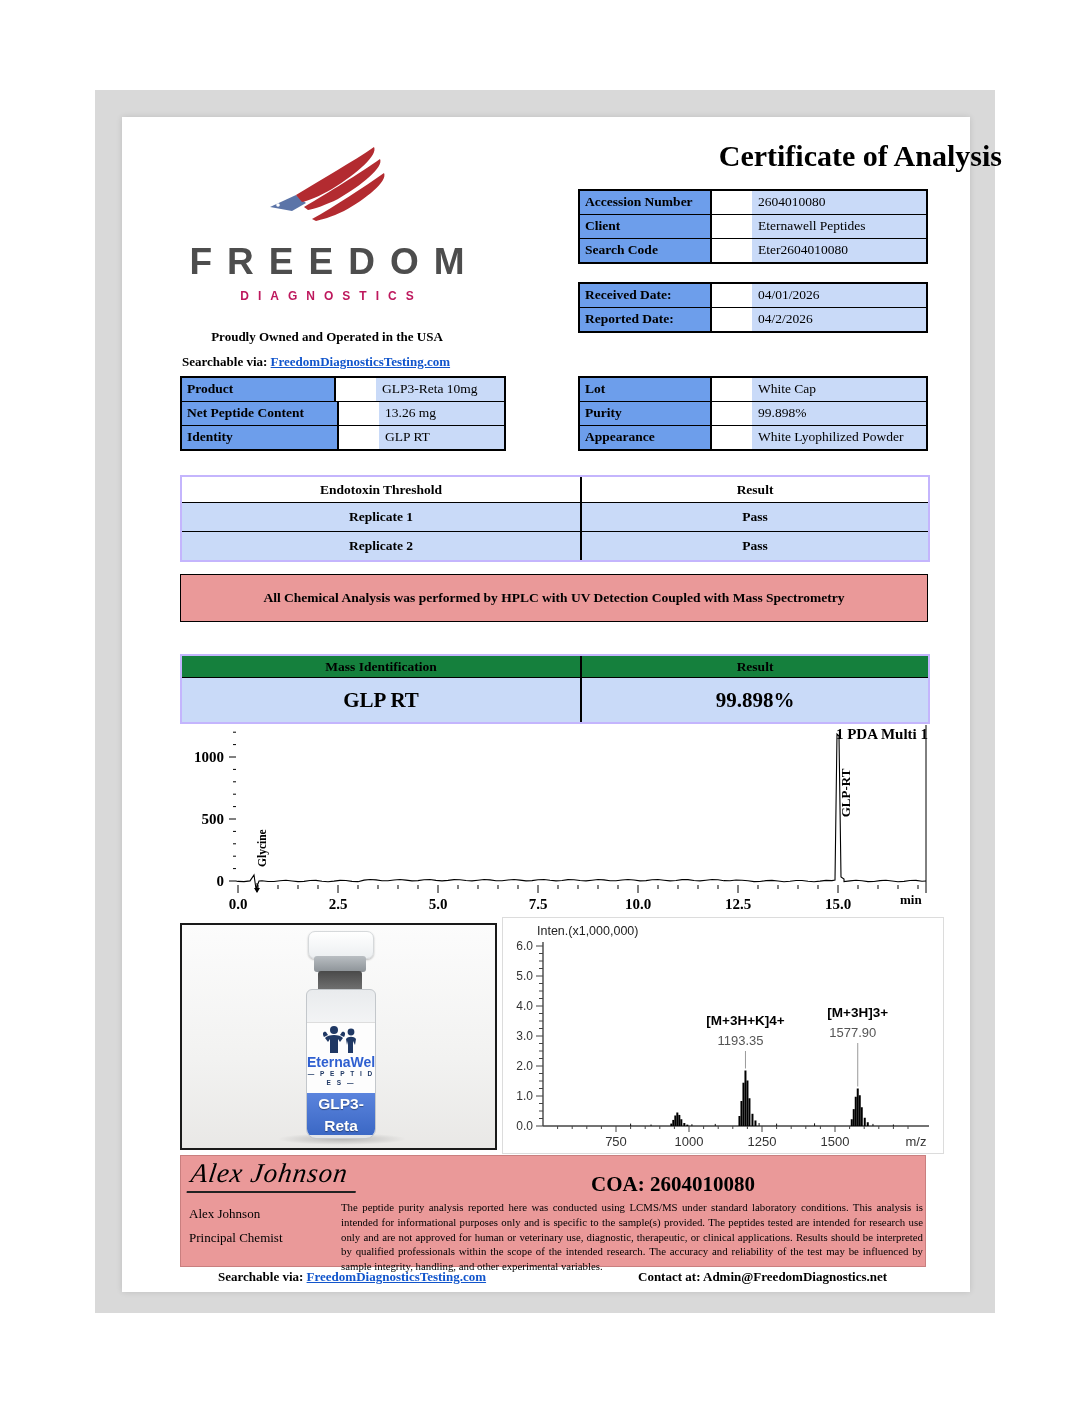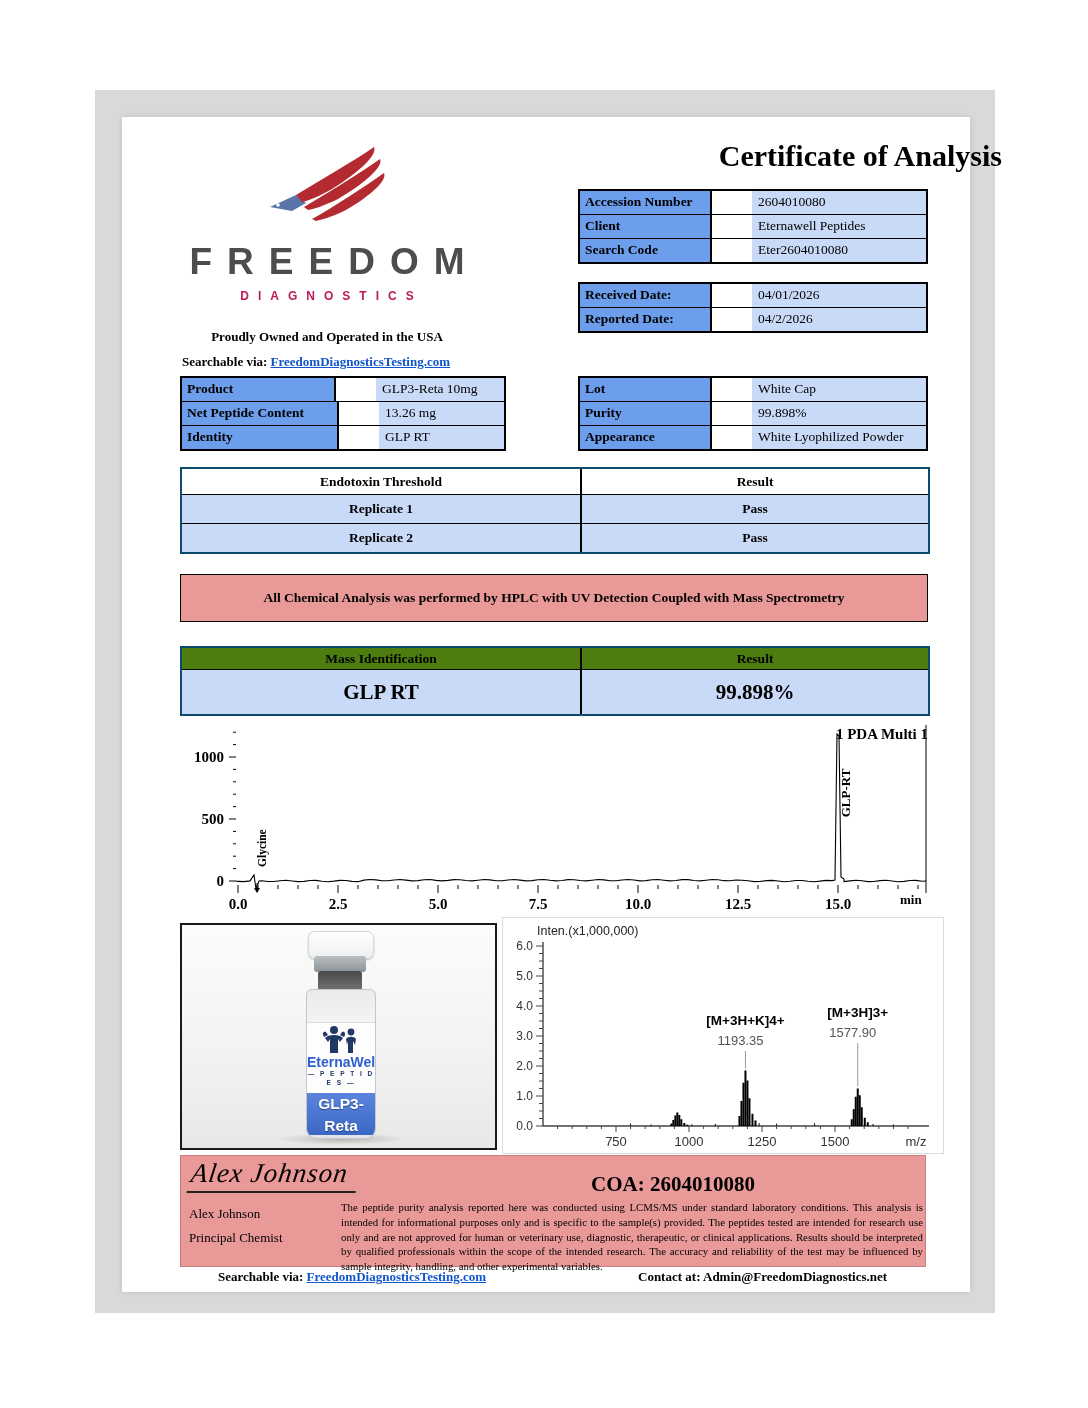--- a/index.html
+++ b/index.html
@@ -23,29 +23,29 @@
   .title{left:380px;top:22px;width:500px;text-align:right;font-weight:bold;font-size:30px;}
 
   
   .kv{border:2px solid #000;}
   .kv .row{display:flex;height:23px;border-top:1px solid #000;gap:40px;}
   .kv .row:first-child{border-top:none;}
   .kv .lab{background:var(--header-blue,#6d9eeb);font-weight:bold;border-right:2px solid #000;padding:1px 5px;font-size:13.5px;line-height:20px;box-sizing:border-box;}
   .kv .val{background:var(--cell-blue,#c9daf8);padding:1px 6px;font-size:13.5px;line-height:20px;flex:1;}
 
   
-  .res{border:2px solid #0c4a6e;}
+  .res{border:2px solid #c4b5fd;margin-top:8px;}
   .res .rrow{display:flex;border-top:1px solid #000;}
   .res .rrow:first-child{border-top:none;}
   .res .c1{width:400px;border-right:2px solid #000;text-align:center;font-weight:bold;box-sizing:border-box;}
   .res .c2{flex:1;text-align:center;font-weight:bold;}
   .res .hd{background:#fff;font-size:13.5px;line-height:25px;height:25px;}
   .res .dt{background:var(--cell-blue,#c9daf8);font-size:13.5px;line-height:28px;height:28px;}
   .res .big{background:var(--cell-blue,#c9daf8);font-size:21px;line-height:44px;height:44px;}
-  .res .hd2{background:#4d7c0f;font-size:13.5px;line-height:21px;height:21px;}
+  .res .hd2{background:#15803d;font-size:13.5px;line-height:21px;height:21px;}
 
   .banner{border:1.5px solid #000;background:var(--pink,#ea9999);text-align:center;font-weight:bold;font-size:13.5px;display:flex;align-items:center;justify-content:center;}
 
   
   .vialbox{left:58px;top:806px;width:317px;height:227px;border:2px solid #1a1a1a;background:linear-gradient(180deg,#fcfcfc 0%,#f2f2f1 60%,#e9e8e6 100%);box-sizing:border-box;overflow:hidden;}
   .vial{position:absolute;left:120px;top:6px;width:76px;height:210px;}
   .cap{position:absolute;left:6px;top:0;width:64px;height:26px;background:linear-gradient(180deg,#ffffff,#eceff1);border:1px solid #d6d9db;border-radius:7px;box-shadow:0 1px 2px rgba(0,0,0,.25);}
   .ring{position:absolute;left:12px;top:25px;width:52px;height:16px;background:linear-gradient(180deg,#b9bec2,#8d9398);border-radius:3px;}
   .neck{position:absolute;left:16px;top:40px;width:44px;height:22px;background:linear-gradient(180deg,#4a4a4a,#777);border-radius:3px;}
   .glass{position:absolute;left:4px;top:58px;width:68px;height:148px;background:linear-gradient(180deg,#e9ebed,#f6f7f8 30%,#e2e4e7);border:1px solid #c3c7cb;border-radius:6px 6px 10px 10px;overflow:hidden;}

